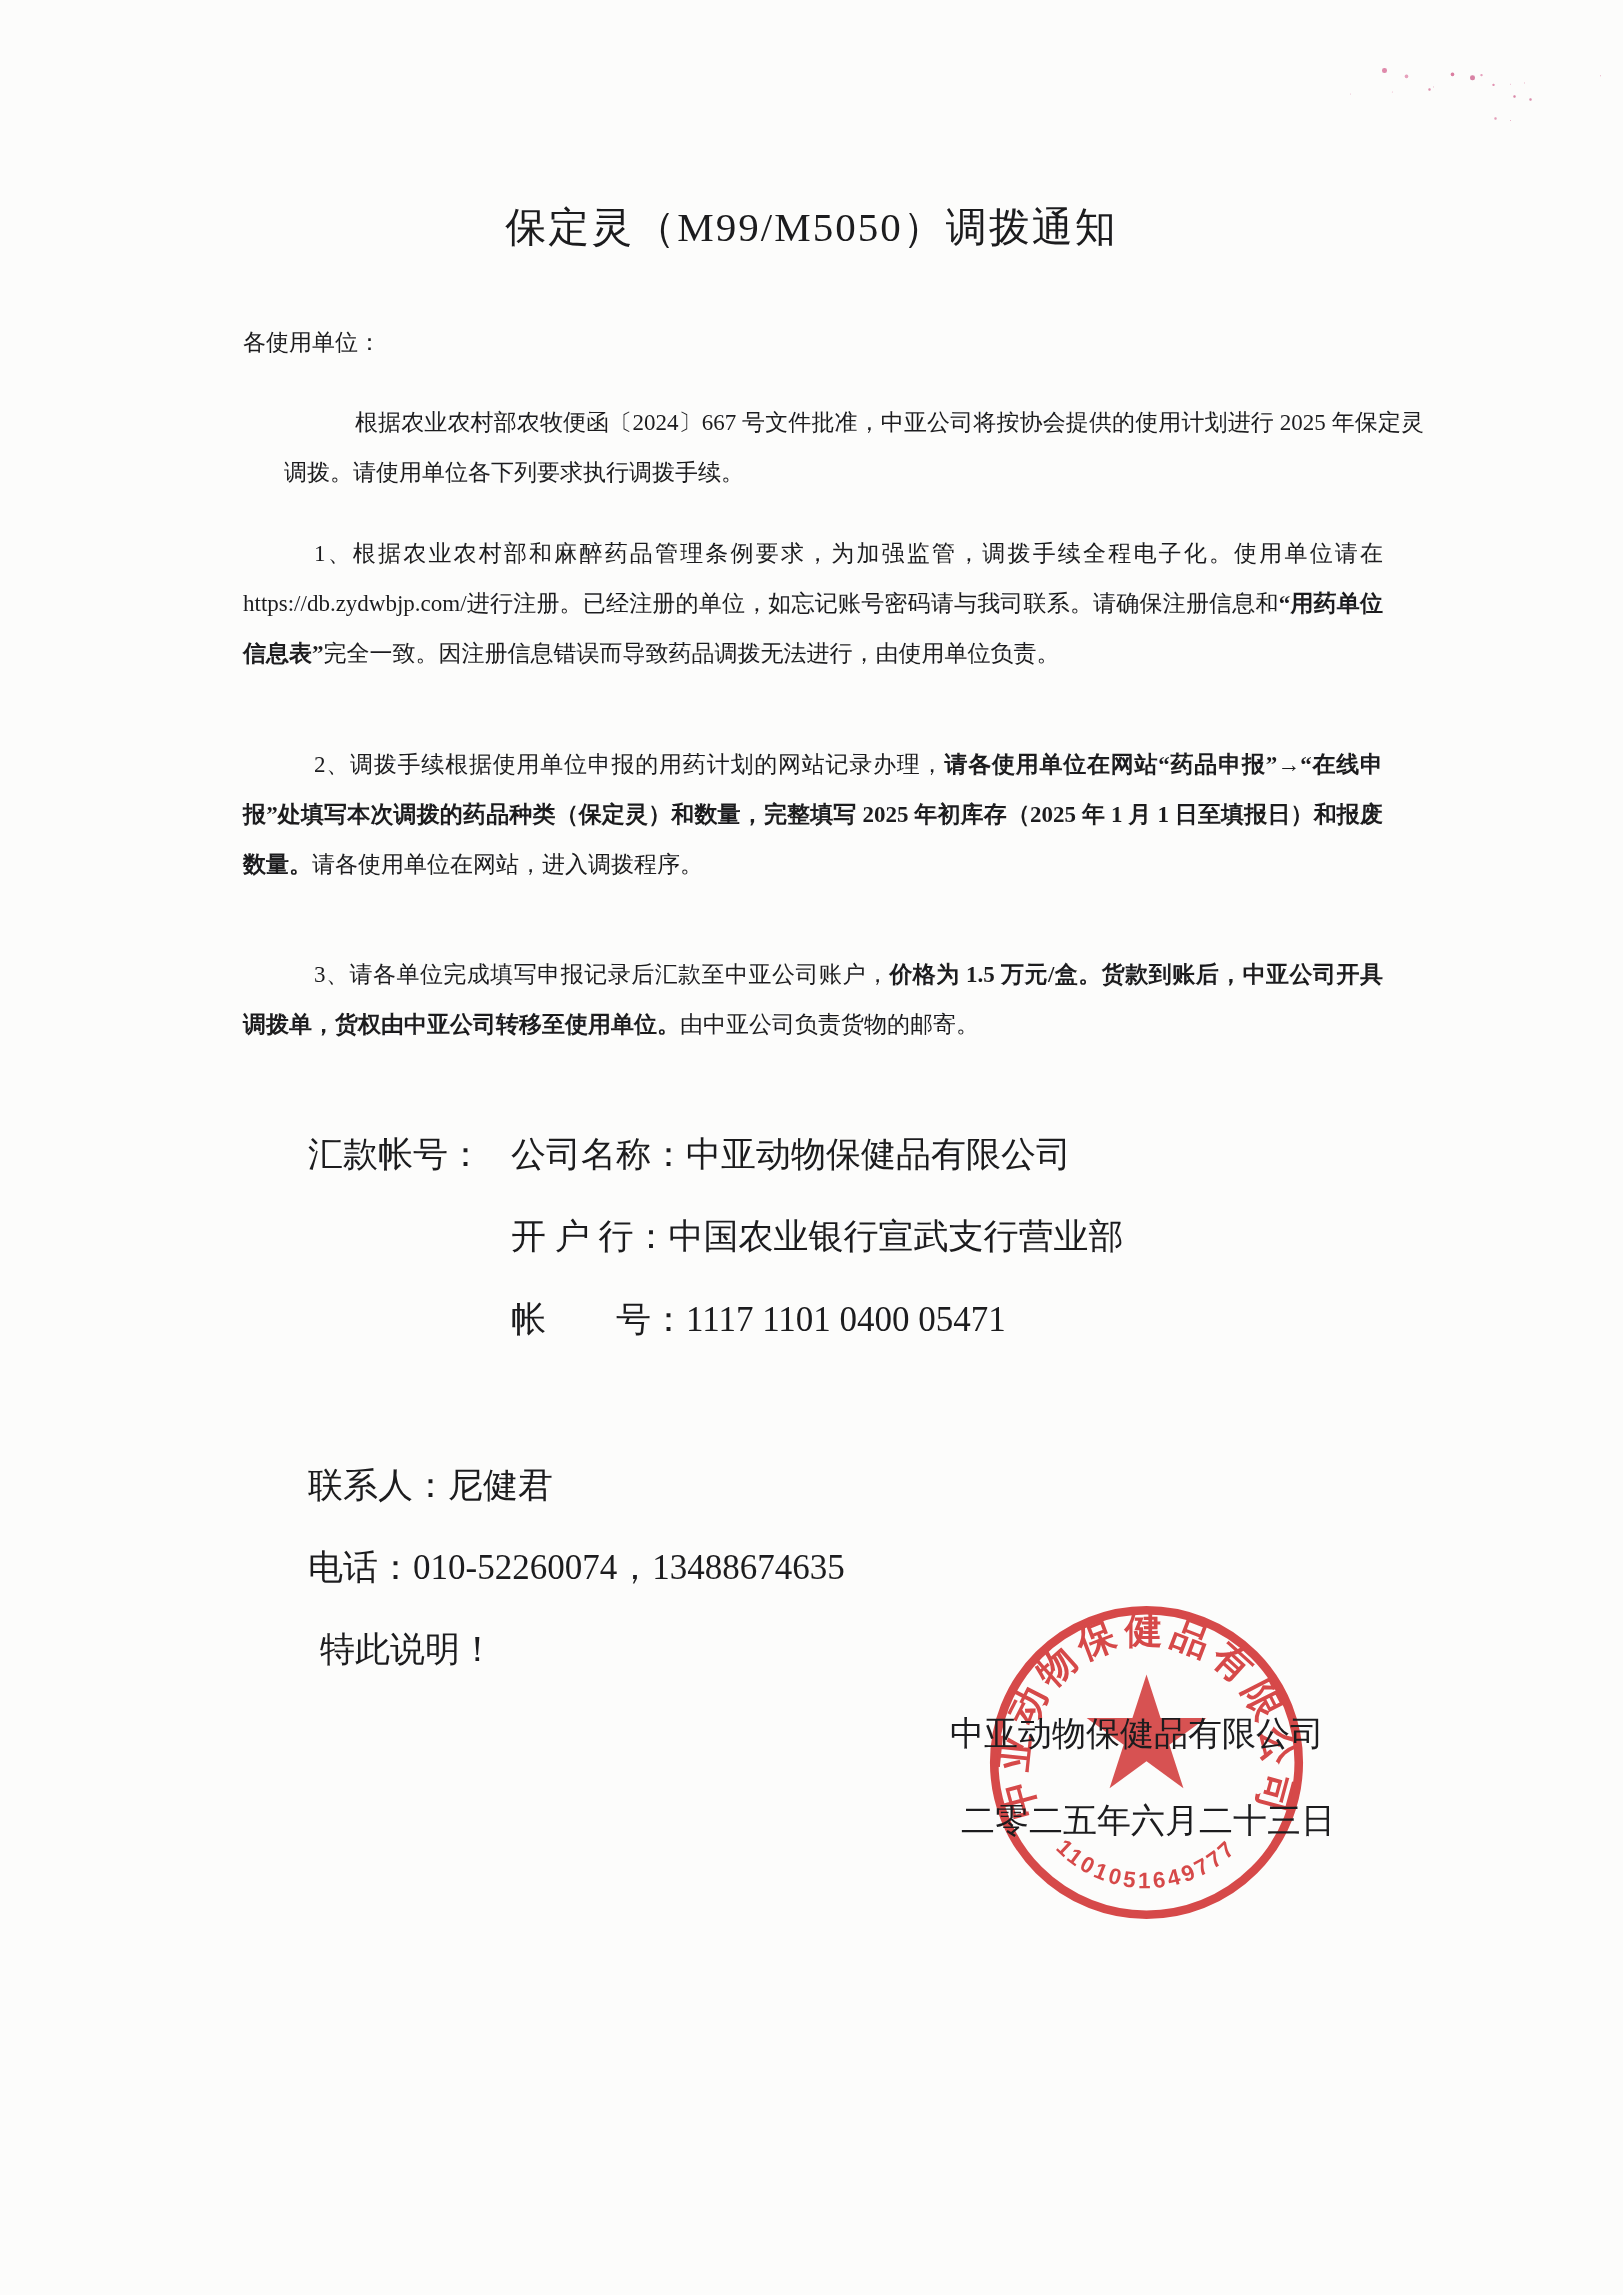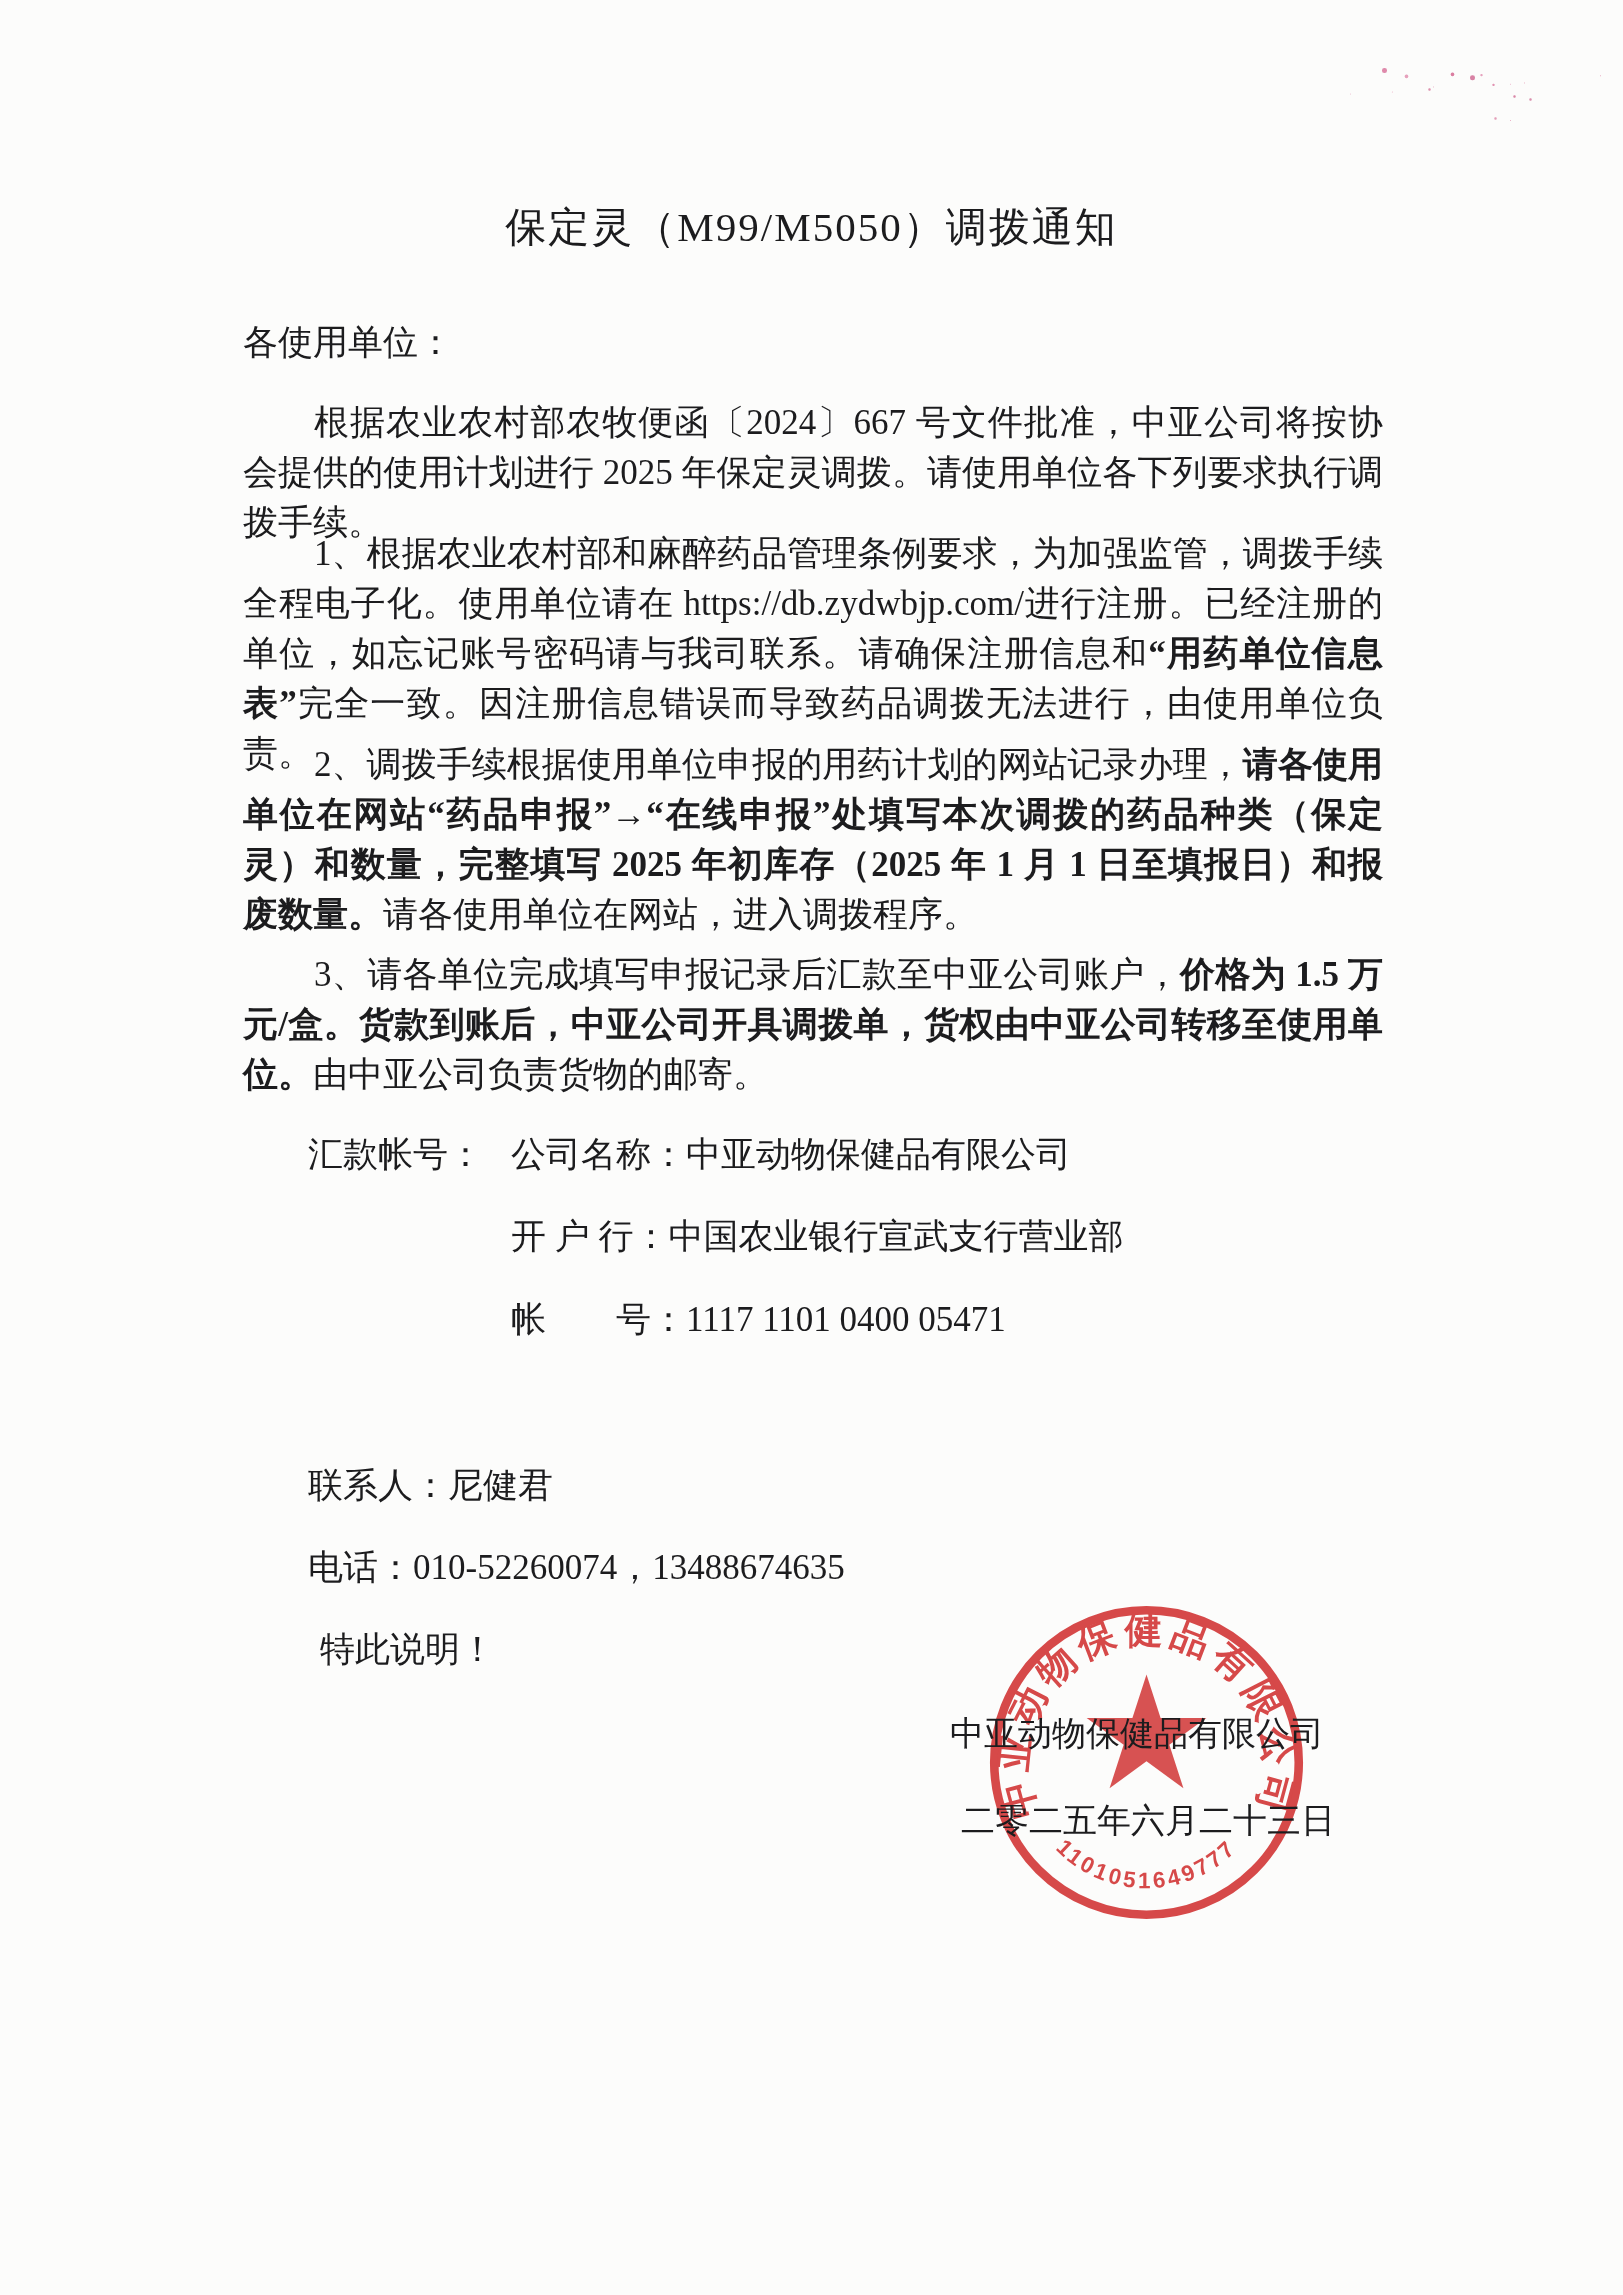--- a/index.html
+++ b/index.html
@@ -20,21 +20,21 @@
     text-align: center;
     font-size: 41px;
     line-height: 47px;
     letter-spacing: 2px;
     font-weight: 400;
   }
   .para {
     position: absolute;
     left: 243px;
     width: 1140px;
-    font-size: 35px;
+    font-size: 23px;
     line-height: 50px;
     text-align: justify;
     text-justify: inter-ideograph;
   }
   .indent { text-indent: 71px; }
   .b { font-weight: 700; }
   .line {
     position: absolute;
     font-size: 35px;
     line-height: 41px;
@@ -86,21 +86,21 @@
 </style>
 </head>
 <body>
 
 <div class="page">
 
   <div class="doc-title">保定灵（M99/M5050）调拨通知</div>
 
   <div class="para" style="top:318px;">各使用单位：</div>
 
-  <div class="para indent" style="top:398px;">根据农业农村部农牧便函〔2024〕667 号文件批准，中亚公司将按协会提供的使用计划进行 2025 年保定灵调拨。请使用单位各下列要求执行调拨手续。</div>
+  <div class="para indent" style="top:398px;margin-left:41px;">根据农业农村部农牧便函〔2024〕667 号文件批准，中亚公司将按协会提供的使用计划进行 2025 年保定灵调拨。请使用单位各下列要求执行调拨手续。</div>
 
   <div class="para indent" style="top:529px;"><span>1、根据农业农村部和麻醉药品管理条例要求，为加强监管，调拨手续全程电子化。使用单位请在 https://db.zydwbjp.com/进行注册。已经注册的单位，如忘记账号密码请与我司联系。请确保注册信息和</span><span class="b">“用药单位信息表”</span><span>完全一致。因注册信息错误而导致药品调拨无法进行，由使用单位负责。</span></div>
 
   <div class="para indent" style="top:740px;"><span>2、调拨手续根据使用单位申报的用药计划的网站记录办理，</span><span class="b">请各使用单位在网站“药品申报”→“在线申报”处填写本次调拨的药品种类（保定灵）和数量，完整填写 2025 年初库存（2025 年 1 月 1 日至填报日）和报废数量。</span><span>请各使用单位在网站，进入调拨程序。</span></div>
 
   <div class="para indent" style="top:950px;"><span>3、请各单位完成填写申报记录后汇款至中亚公司账户，</span><span class="b">价格为 1.5 万元/盒。货款到账后，中亚公司开具调拨单，货权由中亚公司转移至使用单位。</span><span>由中亚公司负责货物的邮寄。</span></div>
 
   <div class="line" style="left:308px; top:1134px;">汇款帐号：</div>
   <div class="line" style="left:511px; top:1216px;"><span>开 户 行：</span><span>中国农业银行宣武支行营业部</span></div>
 

